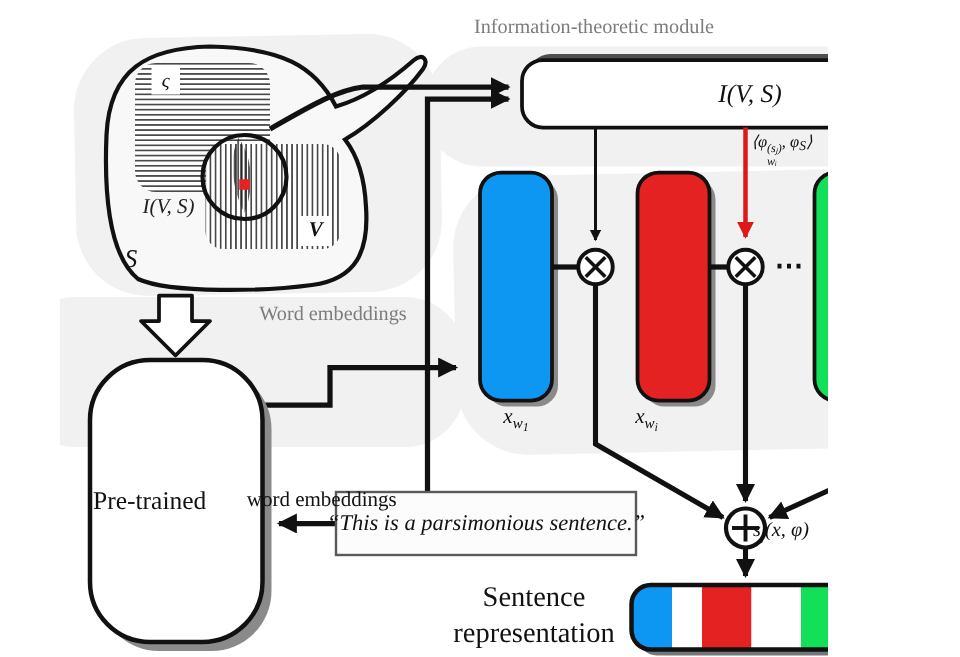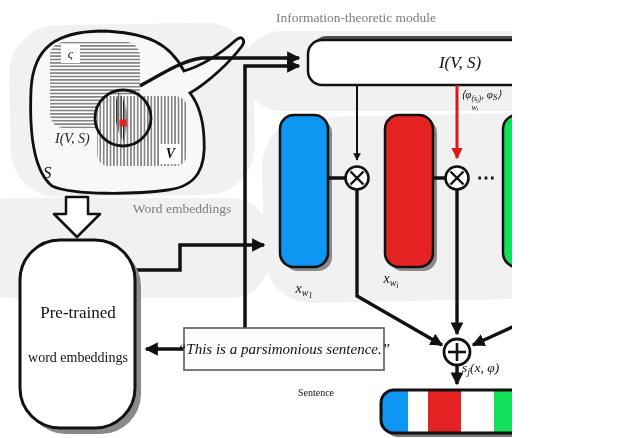--- a/index.html
+++ b/index.html
@@ -1,24 +1,24 @@
 <!DOCTYPE html>
 <html><head>
 <meta charset="utf-8">
 <style>
   html,body{margin:0;padding:0;background:#fff;}
   #stage{position:relative;width:512px;height:438px;overflow:hidden;background:#fff;
-         font-family:"Liberation Serif", serif;}
+         font-family:"Liberation Serif", serif;margin-left:40px;}
   #stage svg{position:absolute;left:0;top:0;}
   .lbl{position:absolute;color:#111;white-space:nowrap;}
   .gray{color:#7c7c7c;}
   .it{font-style:italic;}
   .ctr{text-align:center;}
   .flexc{display:flex;align-items:center;justify-content:center;}
-  .flexcol{display:flex;flex-direction:column;align-items:center;justify-content:center;gap:27px;}
+  .flexcol{display:flex;flex-direction:row;align-items:center;justify-content:space-between;gap:27px;}
   .msub{font-style:italic;font-size:10px;position:relative;top:3px;}
   .msub2{font-style:italic;font-size:8px;position:relative;top:5px;}
   .stack{display:inline-flex;flex-direction:column;align-items:flex-start;
          font-size:8px;line-height:1.1;vertical-align:-3px;font-style:italic;}
   .ssub{font-size:9px;position:relative;top:2px;font-style:italic;}
 </style>
 </head>
 <body>
 
 <div id="stage">
@@ -178,35 +178,36 @@
       </span><span>, φ</span><span class="ssub">S</span><span>⟩</span>
 </div>
 
 <div class="lbl flexcol" style="left:22px;top:240px;width:112px;height:188px;">
   <div style="font-size:17px;">Pre-trained</div>
   <div style="font-size:14px;">word embeddings</div>
 </div>
 
 <div class="lbl it flexc" style="left:185px;top:329px;width:198px;height:40px;font-size:15px;">“This is a parsimonious sentence.”</div>
 
-<div class="lbl ctr" style="left:280px;top:281px;width:48px;font-size:14px;">
+<div class="lbl ctr" style="left:280px;top:271px;width:48px;font-size:14px;">
   <span class="it">x</span><span class="msub">w</span><span class="msub2">1</span>
 </div>
 
 <div class="lbl ctr" style="left:367px;top:271px;width:48px;font-size:14px;">
   <span class="it">x</span><span class="msub">w</span><span class="msub2">i</span>
 </div>
 
 <div class="lbl ctr" style="left:503px;top:271px;width:48px;font-size:14px;text-decoration:underline;">
   <span class="it">x</span><span class="msub">w</span><span class="msub2">|s|</span>
 </div>
 
 <div class="lbl flexc" style="left:471px;top:164px;width:30px;height:26px;font-size:19px;font-weight:bold;">⋯</div>
 
-<div class="lbl" style="left:462px;top:360px;font-size:13.5px;">
+<div class="lbl" style="left:462px;top:345px;font-size:13.5px;">
   <span class="it">s</span><span class="msub">j</span><span class="it">(x, φ)</span>
 </div>
 
-<div class="lbl ctr" style="left:254px;top:387px;width:124px;font-size:10px;line-height:1.25;font-family:Liberation Serif, serif;">
+<div class="lbl ctr" style="left:254px;top:387px;width:124px;font-size:19px;line-height:1.25;font-family:Liberation Serif, serif;">
   <div>Sentence</div>
+  <div>representation</div>
 </div>
 
 </div>
 
 </body></html>

